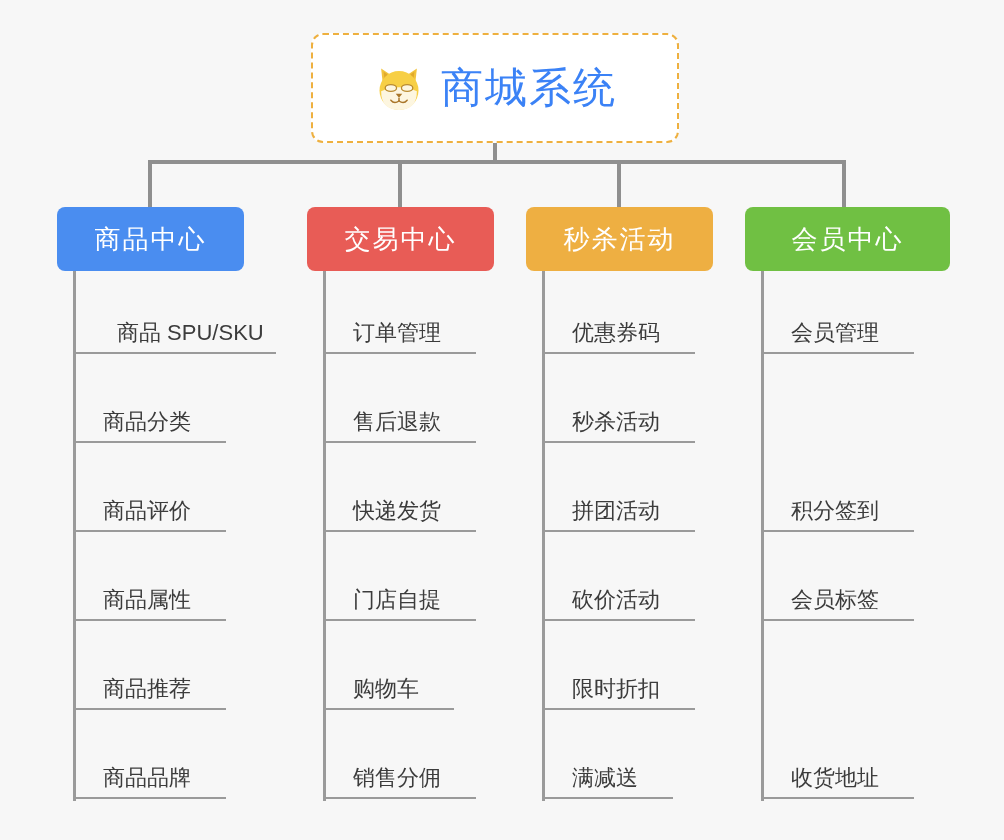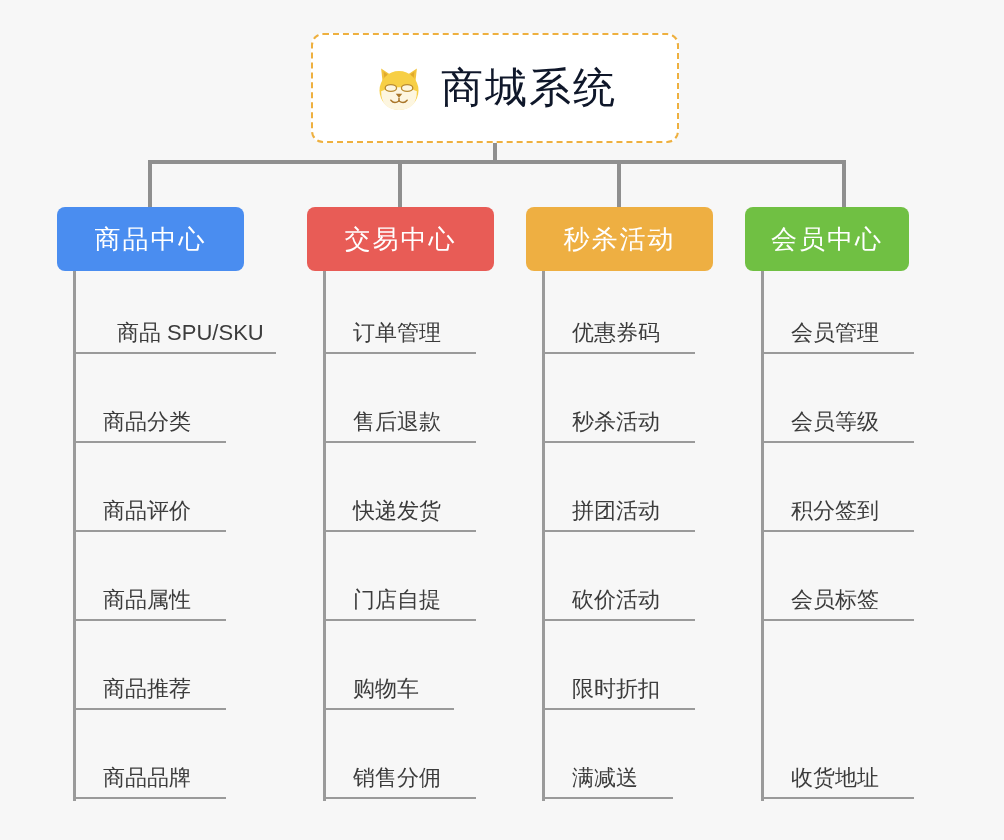--- a/index.html
+++ b/index.html
@@ -33,21 +33,21 @@
     background: #ffffff;
     border: 2px dashed #eeb03f;
     border-radius: 12px;
     display: flex;
     align-items: center;
     justify-content: center;
     gap: 16px;
   }
   .root-title {
     font-size: 42px;
-    color: #0f172a;
+    color: #3b82f6;
     letter-spacing: 2px;
     line-height: 1;
     white-space: nowrap;
   }
   .shiba-icon {
     width: 52px;
     height: 52px;
     flex: 0 0 52px;
     display: block;
   }
@@ -148,21 +148,20 @@
 
   <div class="cat-header" style="left: 526px; top: 207px; width: 187px; background: rgb(238, 175, 66);">秒杀活动</div>
   <div class="spine" style="left:542px; top:271px; height:530px;"></div>
   <div class="leaf" style="left:542px; top:318px; width:153px;">优惠券码</div>
   <div class="leaf" style="left:542px; top:407px; width:153px;">秒杀活动</div>
   <div class="leaf" style="left:542px; top:496px; width:153px;">拼团活动</div>
   <div class="leaf" style="left:542px; top:585px; width:153px;">砍价活动</div>
   <div class="leaf" style="left:542px; top:674px; width:153px;">限时折扣</div>
   <div class="leaf" style="left:542px; top:763px; width:131px;">满减送</div>
 
-  <div class="cat-header" style="left: 745px; top: 207px; width: 164px; background: rgb(112, 192, 67);">会员中心</div>
+  <div class="cat-header" style="left: 745px; top: 207px; width: 205px; background: rgb(112, 192, 67);">会员中心</div>
   <div class="spine" style="left:761px; top:271px; height:530px;"></div>
   <div class="leaf" style="left:761px; top:318px; width:153px;">会员管理</div>
-  <div class="leaf" style="left:761px; top:407px; width:153px;">会员等级</div>
   <div class="leaf" style="left:761px; top:585px; width:153px;">会员标签</div>
   <div class="leaf" style="left:761px; top:496px; width:153px;">积分签到</div>
   <div class="leaf" style="left:761px; top:763px; width:153px;">收货地址</div>
 
 </div>
 
 </body></html>

